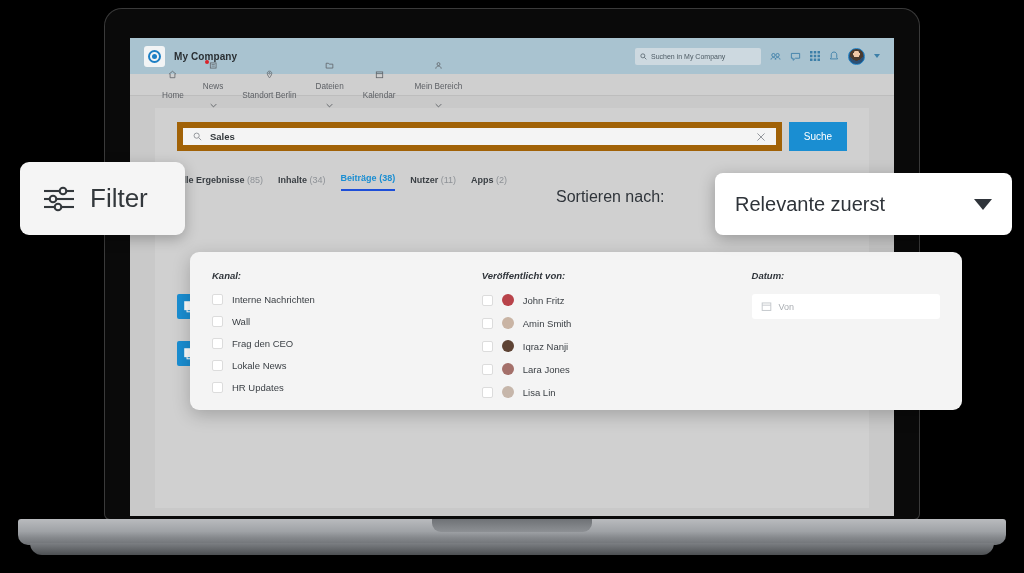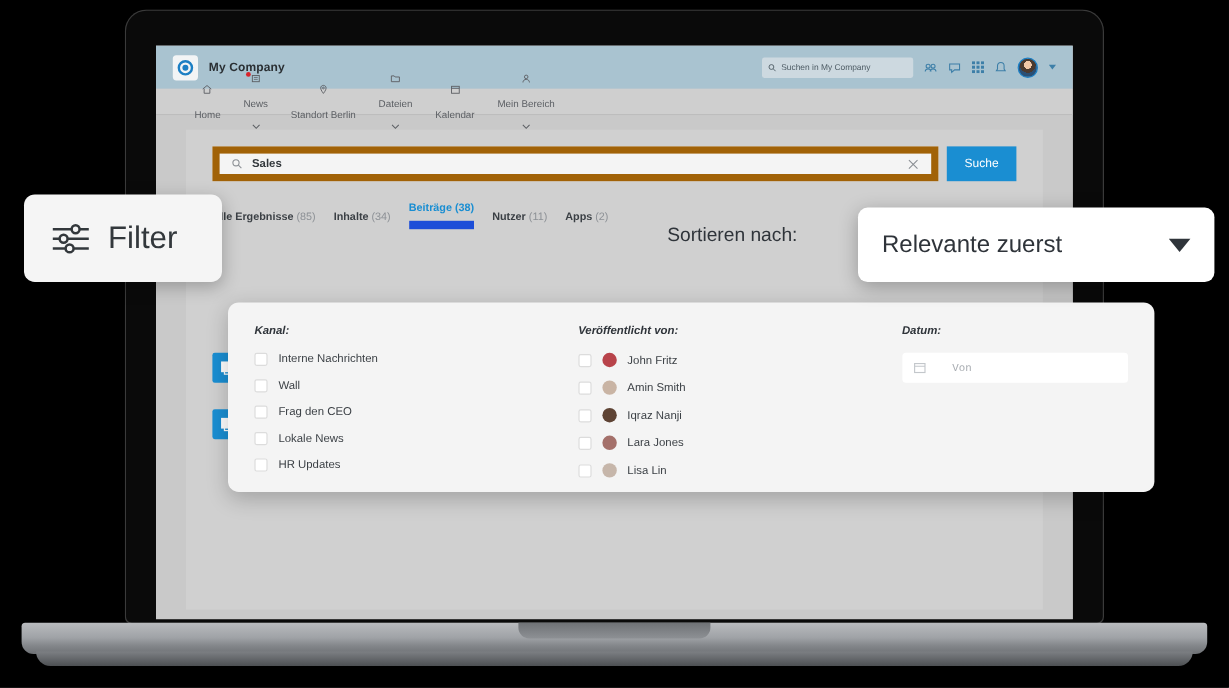--- a/index.html
+++ b/index.html
@@ -92,21 +92,21 @@
   }
   .search-field .q { flex: 1; font-size: 9.5px; font-weight: bold; color: #33383c; }
   .search-btn {
     width: 58px; background: #1a8ed2; color: #fff; font-size: 10px;
     display: flex; align-items: center; justify-content: center;
   }
 
   .tabs { display: flex; align-items: flex-end; gap: 15px; margin-top: 14px; height: 26px; }
   .tab { font-size: 9px; font-weight: bold; color: #3a3f44; padding-bottom: 6px; white-space: nowrap; }
   .tab .cnt { color: #8d9196; font-weight: normal; }
-  .tab.active { color: #1a8ed2; border-bottom: 7px solid #1d4ed8; }
+  .tab.active { color: #1a8ed2; border-bottom: 2px solid #1d4ed8; }
   .tab.active .cnt { color: #1a8ed2; font-weight: bold; }
 
   .results { margin-top: 92px; }
   .result-row { display: flex; align-items: center; padding: 11px 0; gap: 13px; }
   .result-icon {
     width: 25px; height: 25px; background: #1a8ed2; border-radius: 2px;
     display: flex; align-items: center; justify-content: center; flex-shrink: 0;
   }
   .result-title { font-size: 10px; font-weight: bold; color: #2f343a; }
   .result-meta { font-size: 7.5px; color: #8b8f94; margin-top: 3px; display: flex; gap: 5px; align-items: center; }
@@ -122,21 +122,21 @@
   .fp-col-1 { width: 272px; }
   .fp-col-2 { width: 272px; }
   .fp-col-3 { width: 190px; }
   .fp-head { font-size: 9.5px; font-weight: bold; color: #2f343a; margin-bottom: 13px; font-style: italic; }
   .cb-row { display: flex; align-items: center; gap: 9px; margin-bottom: 11px; }
   .cb { width: 11px; height: 11px; background: #fff; border: 1px solid #dcdcdc; border-radius: 2px; flex-shrink: 0; }
   .cb-label { font-size: 9.5px; color: #3a3f44; }
   .av { width: 12px; height: 12px; border-radius: 50%; flex-shrink: 0; }
   .date-input {
     height: 25px; background: #fff; border-radius: 3px; margin-bottom: 8px;
-    display: flex; align-items: center; gap: 22px; padding: 0 9px; font-family: Liberation Mono, monospace;
+    display: flex; align-items: center; gap: 7px; padding: 0 9px;
   }
   .date-input span { font-size: 9px; color: #a9adb2; }
 
   
   .callout-filter {
     position: absolute; left: 20px; top: 162px; width: 165px; height: 73px;
     background: #f5f5f5; border-radius: 9px; box-shadow: 0 4px 14px rgba(0,0,0,.25);
     display: flex; align-items: center; gap: 14px; padding-left: 22px;
   }
   .callout-filter .txt { font-size: 26px; color: #33383c; }

